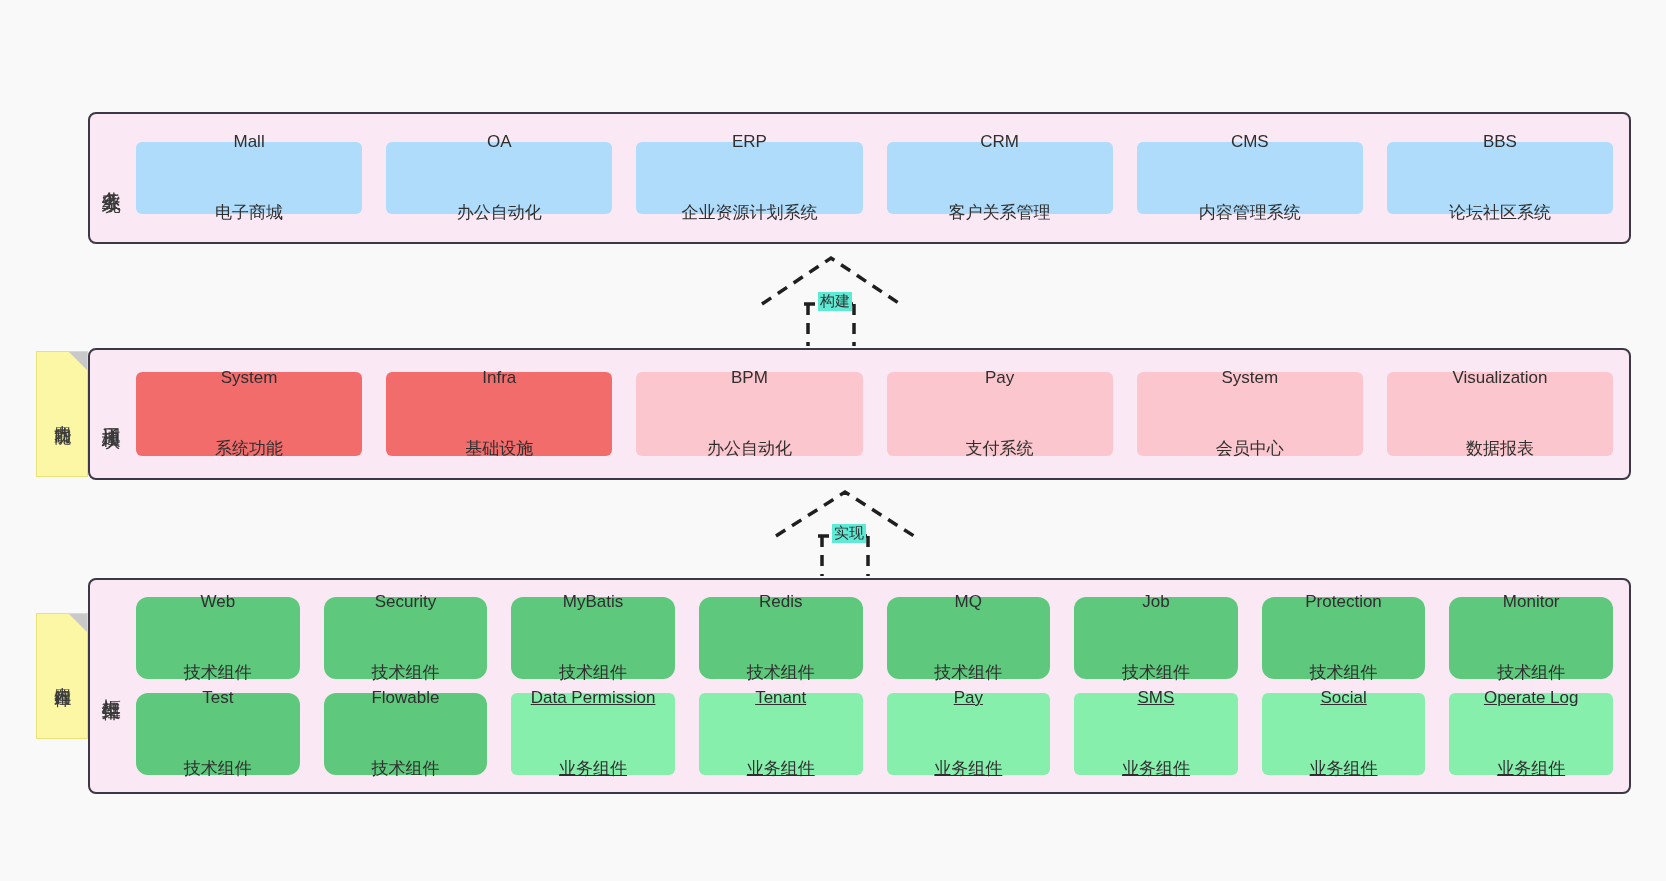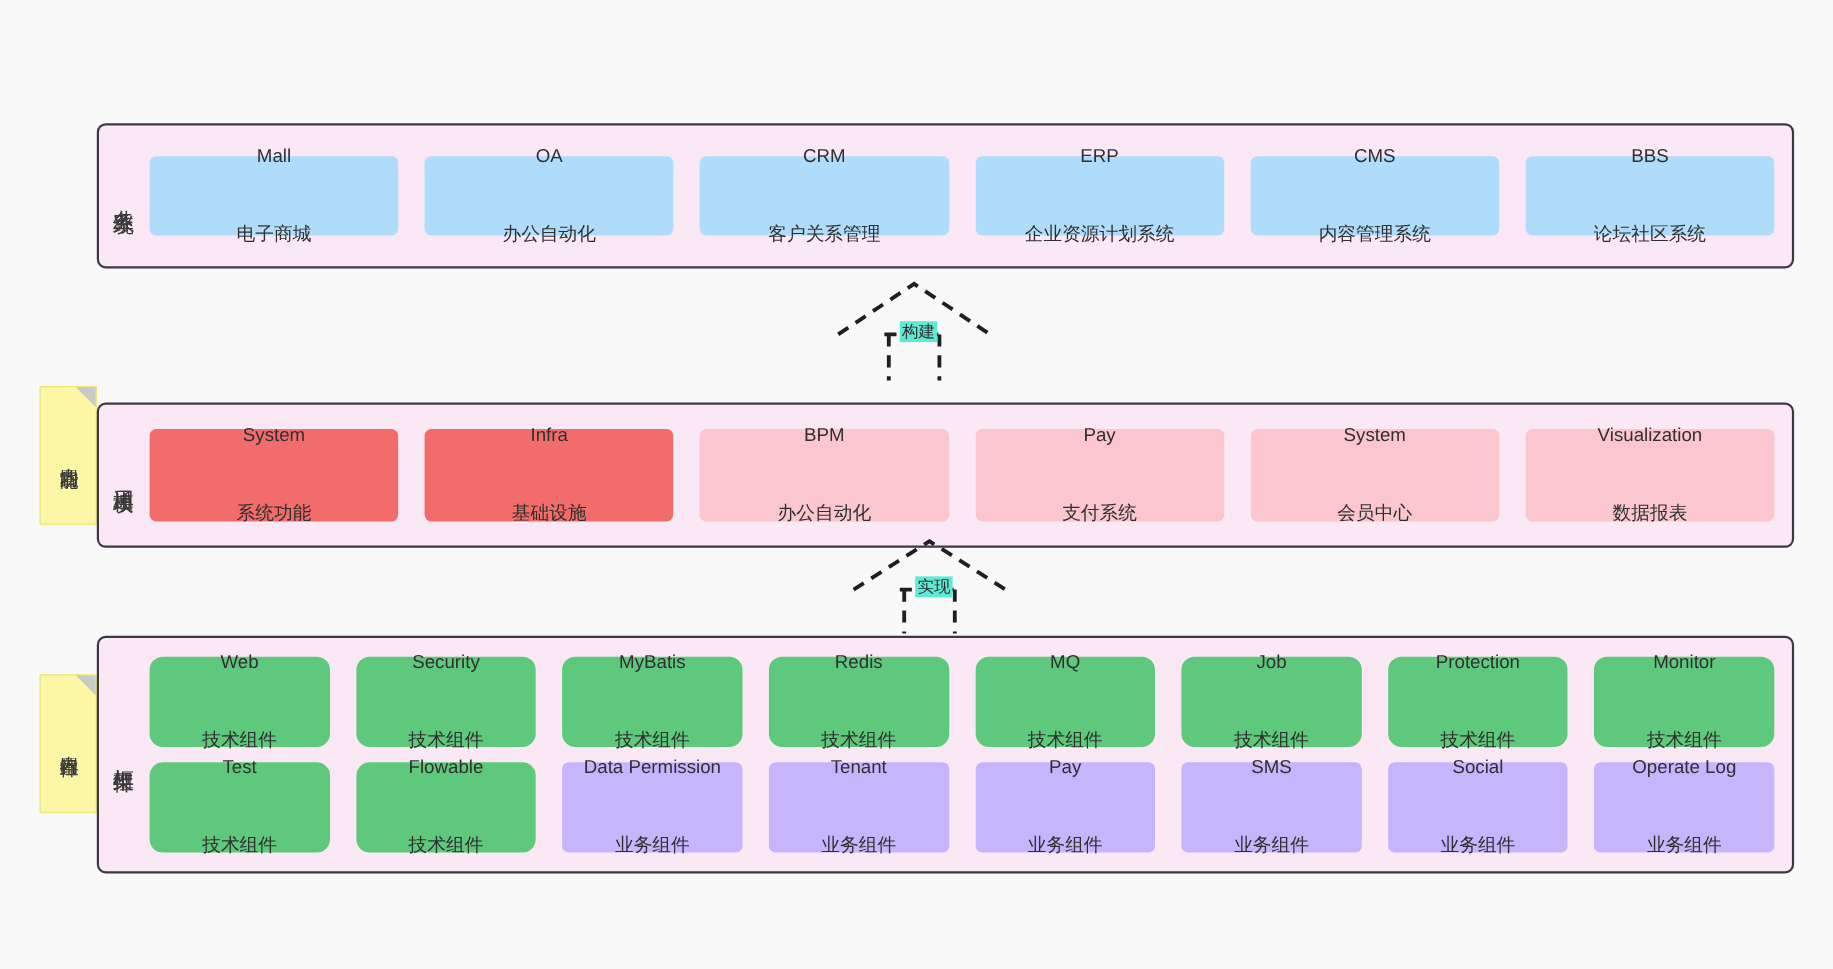--- a/index.html
+++ b/index.html
@@ -66,27 +66,27 @@
     gap:48px;
   }
   .cell .c-name{display:block;}
   .cell .c-sub{display:block;}
 
   
   .blue{background:#aedcfa;}
   .red{background:#f26c6c;}
   .pink{background:#fbc6cd;}
   .green{background:#5ec97c;border-radius:12px;}
-  .lgreen{background:#c4b5fd;}
+  .lgreen{background:#86efac;text-decoration:underline;}
 
   
   #layer-business{left:88px;top:112px;width:1543px;height:132px;}
   #layer-business .row{height:72px;}
 
-  #layer-common{left:88px;top:366px;width:1543px;height:132px;}
+  #layer-common{left:88px;top:348px;width:1543px;height:132px;}
   #layer-common .row{height:84px;}
 
   #layer-framework{left:88px;top:578px;width:1543px;height:216px;}
   #layer-framework .row{height:82px;}
 
   
   .note{
     position:absolute;
     width:52px;
     background:#fbf7a4;
@@ -140,26 +140,26 @@
       <div class="row">
         <div class="cell blue">
           <span class="c-name">Mall</span>
           <span class="c-sub">电子商城</span>
         </div>
         <div class="cell blue">
           <span class="c-name">OA</span>
           <span class="c-sub">办公自动化</span>
         </div>
         <div class="cell blue">
+          <span class="c-name">ERP</span>
+          <span class="c-sub">企业资源计划系统</span>
+        </div>
+        <div class="cell blue">
           <span class="c-name">CRM</span>
           <span class="c-sub">客户关系管理</span>
-        </div>
-        <div class="cell blue">
-          <span class="c-name">ERP</span>
-          <span class="c-sub">企业资源计划系统</span>
         </div>
         <div class="cell blue">
           <span class="c-name">CMS</span>
           <span class="c-sub">内容管理系统</span>
         </div>
         <div class="cell blue">
           <span class="c-name">BBS</span>
           <span class="c-sub">论坛社区系统</span>
         </div>
       </div>

